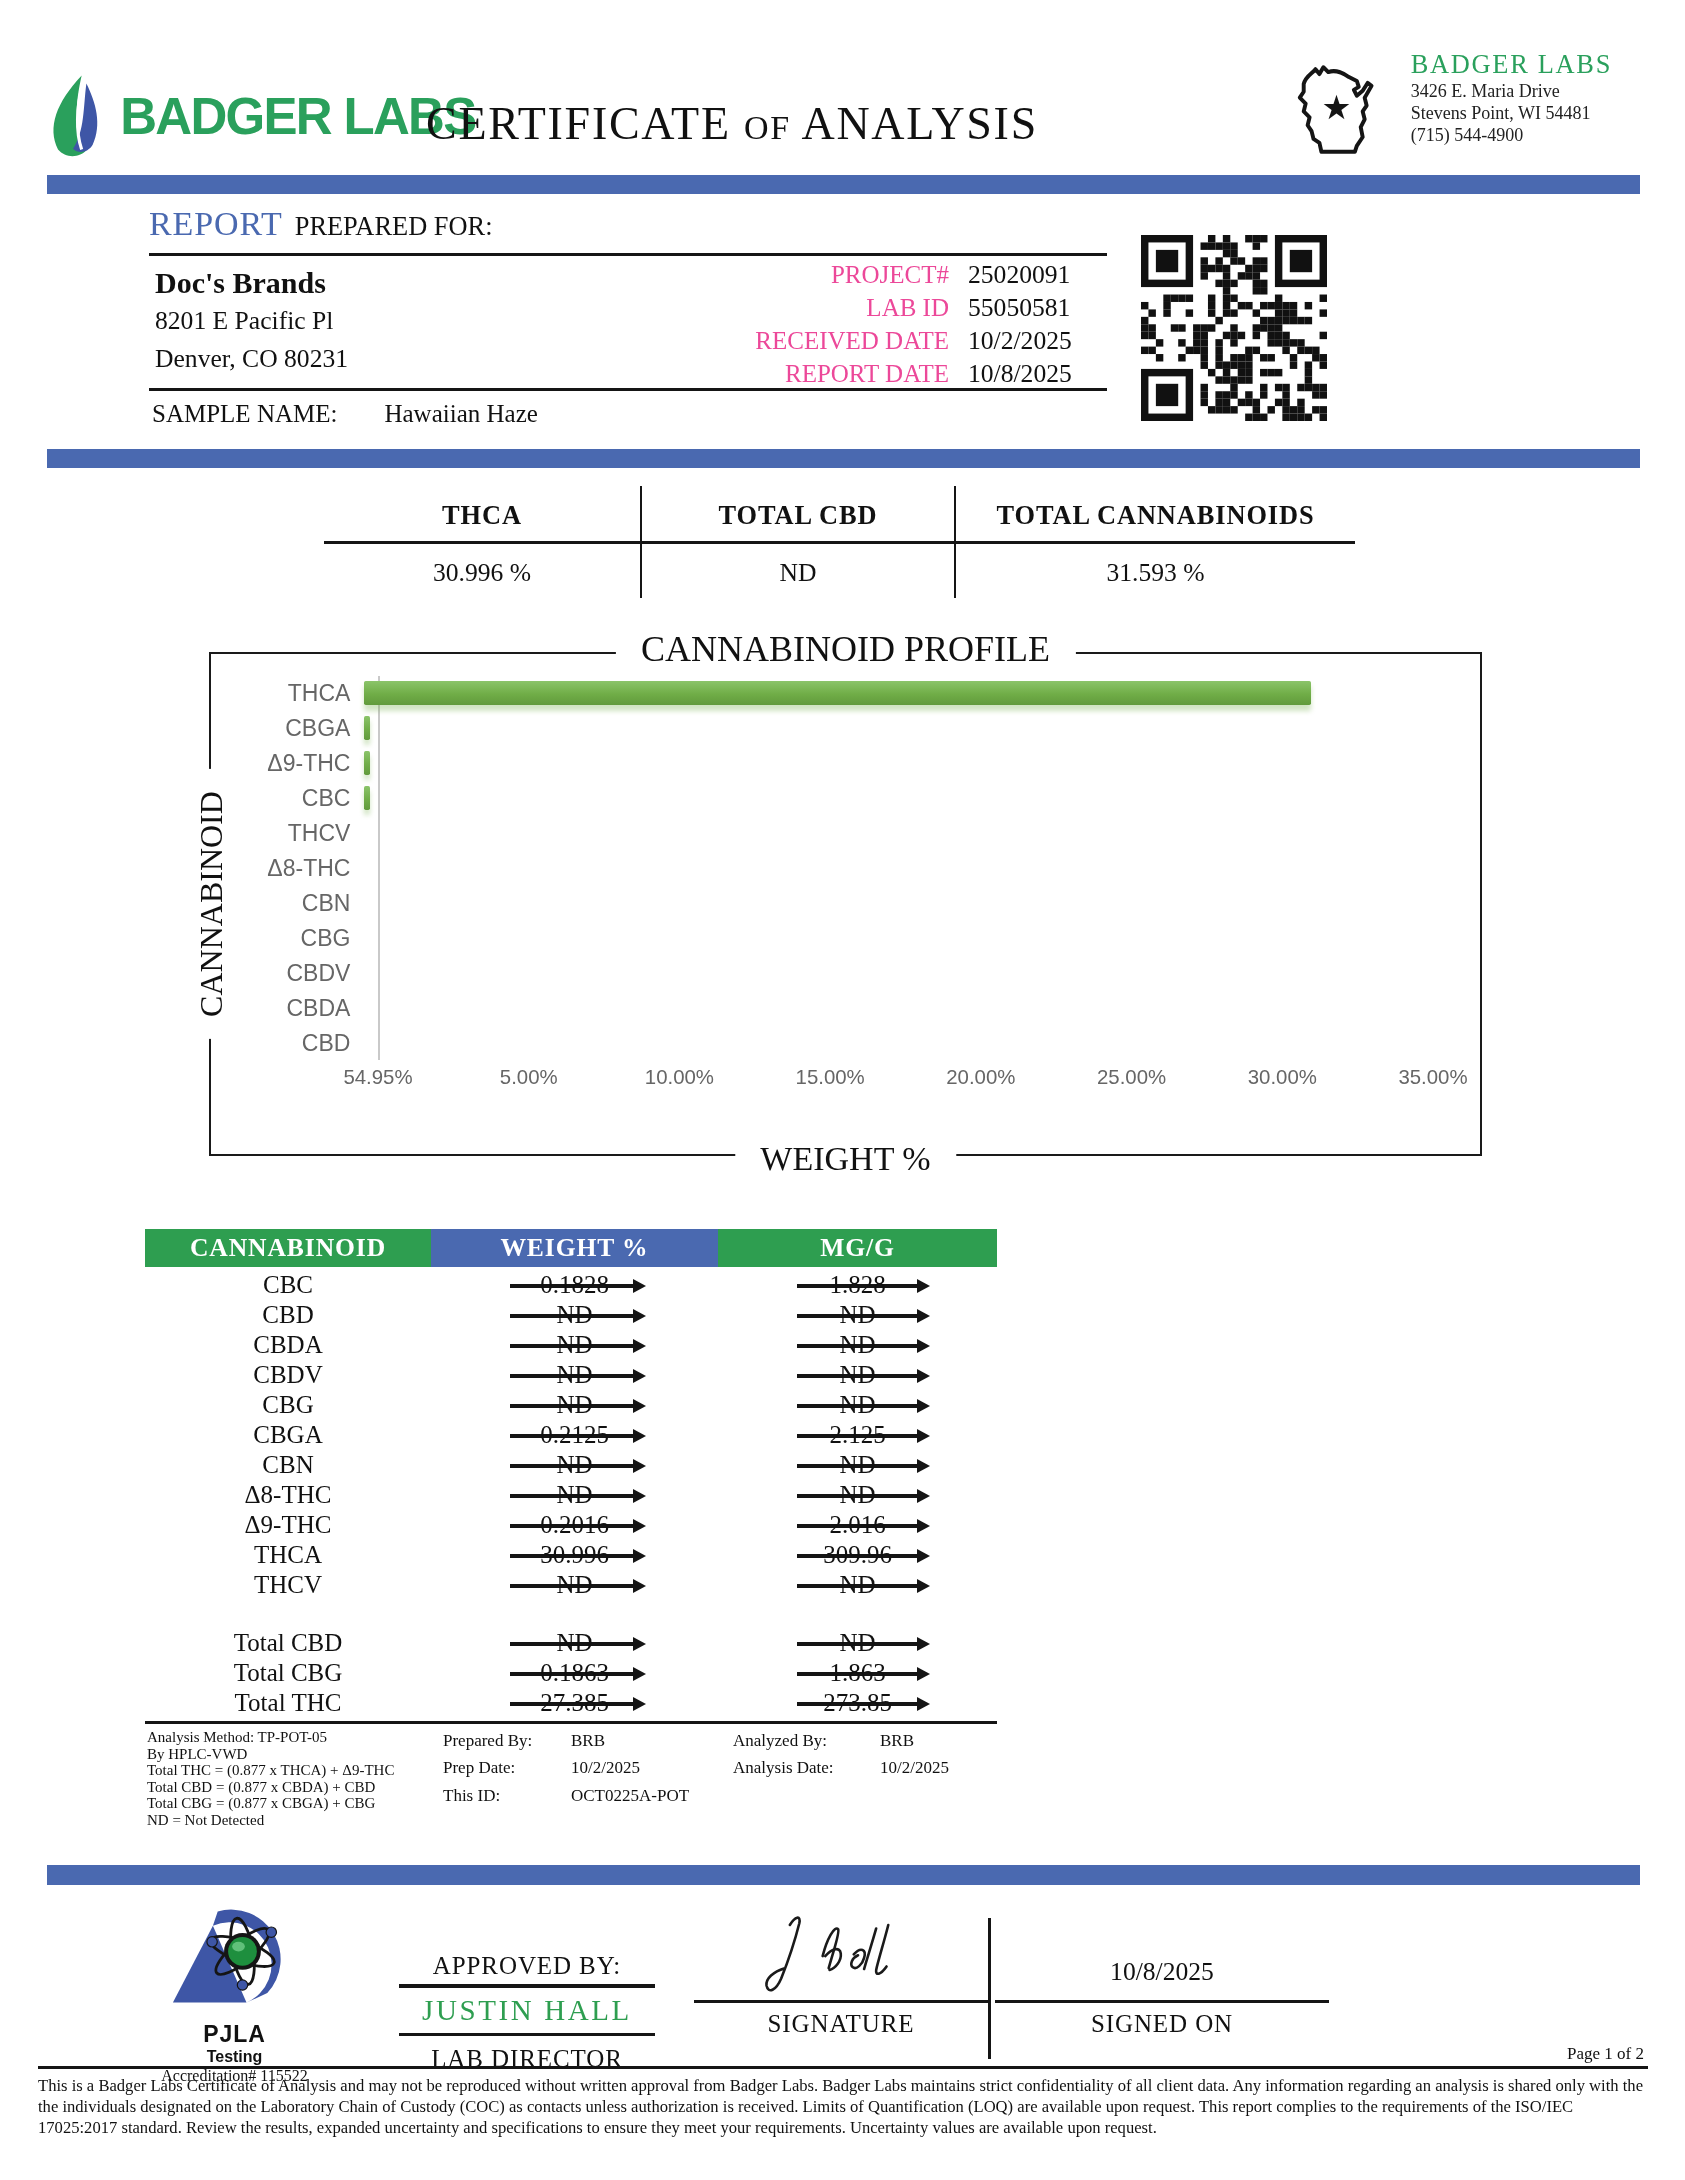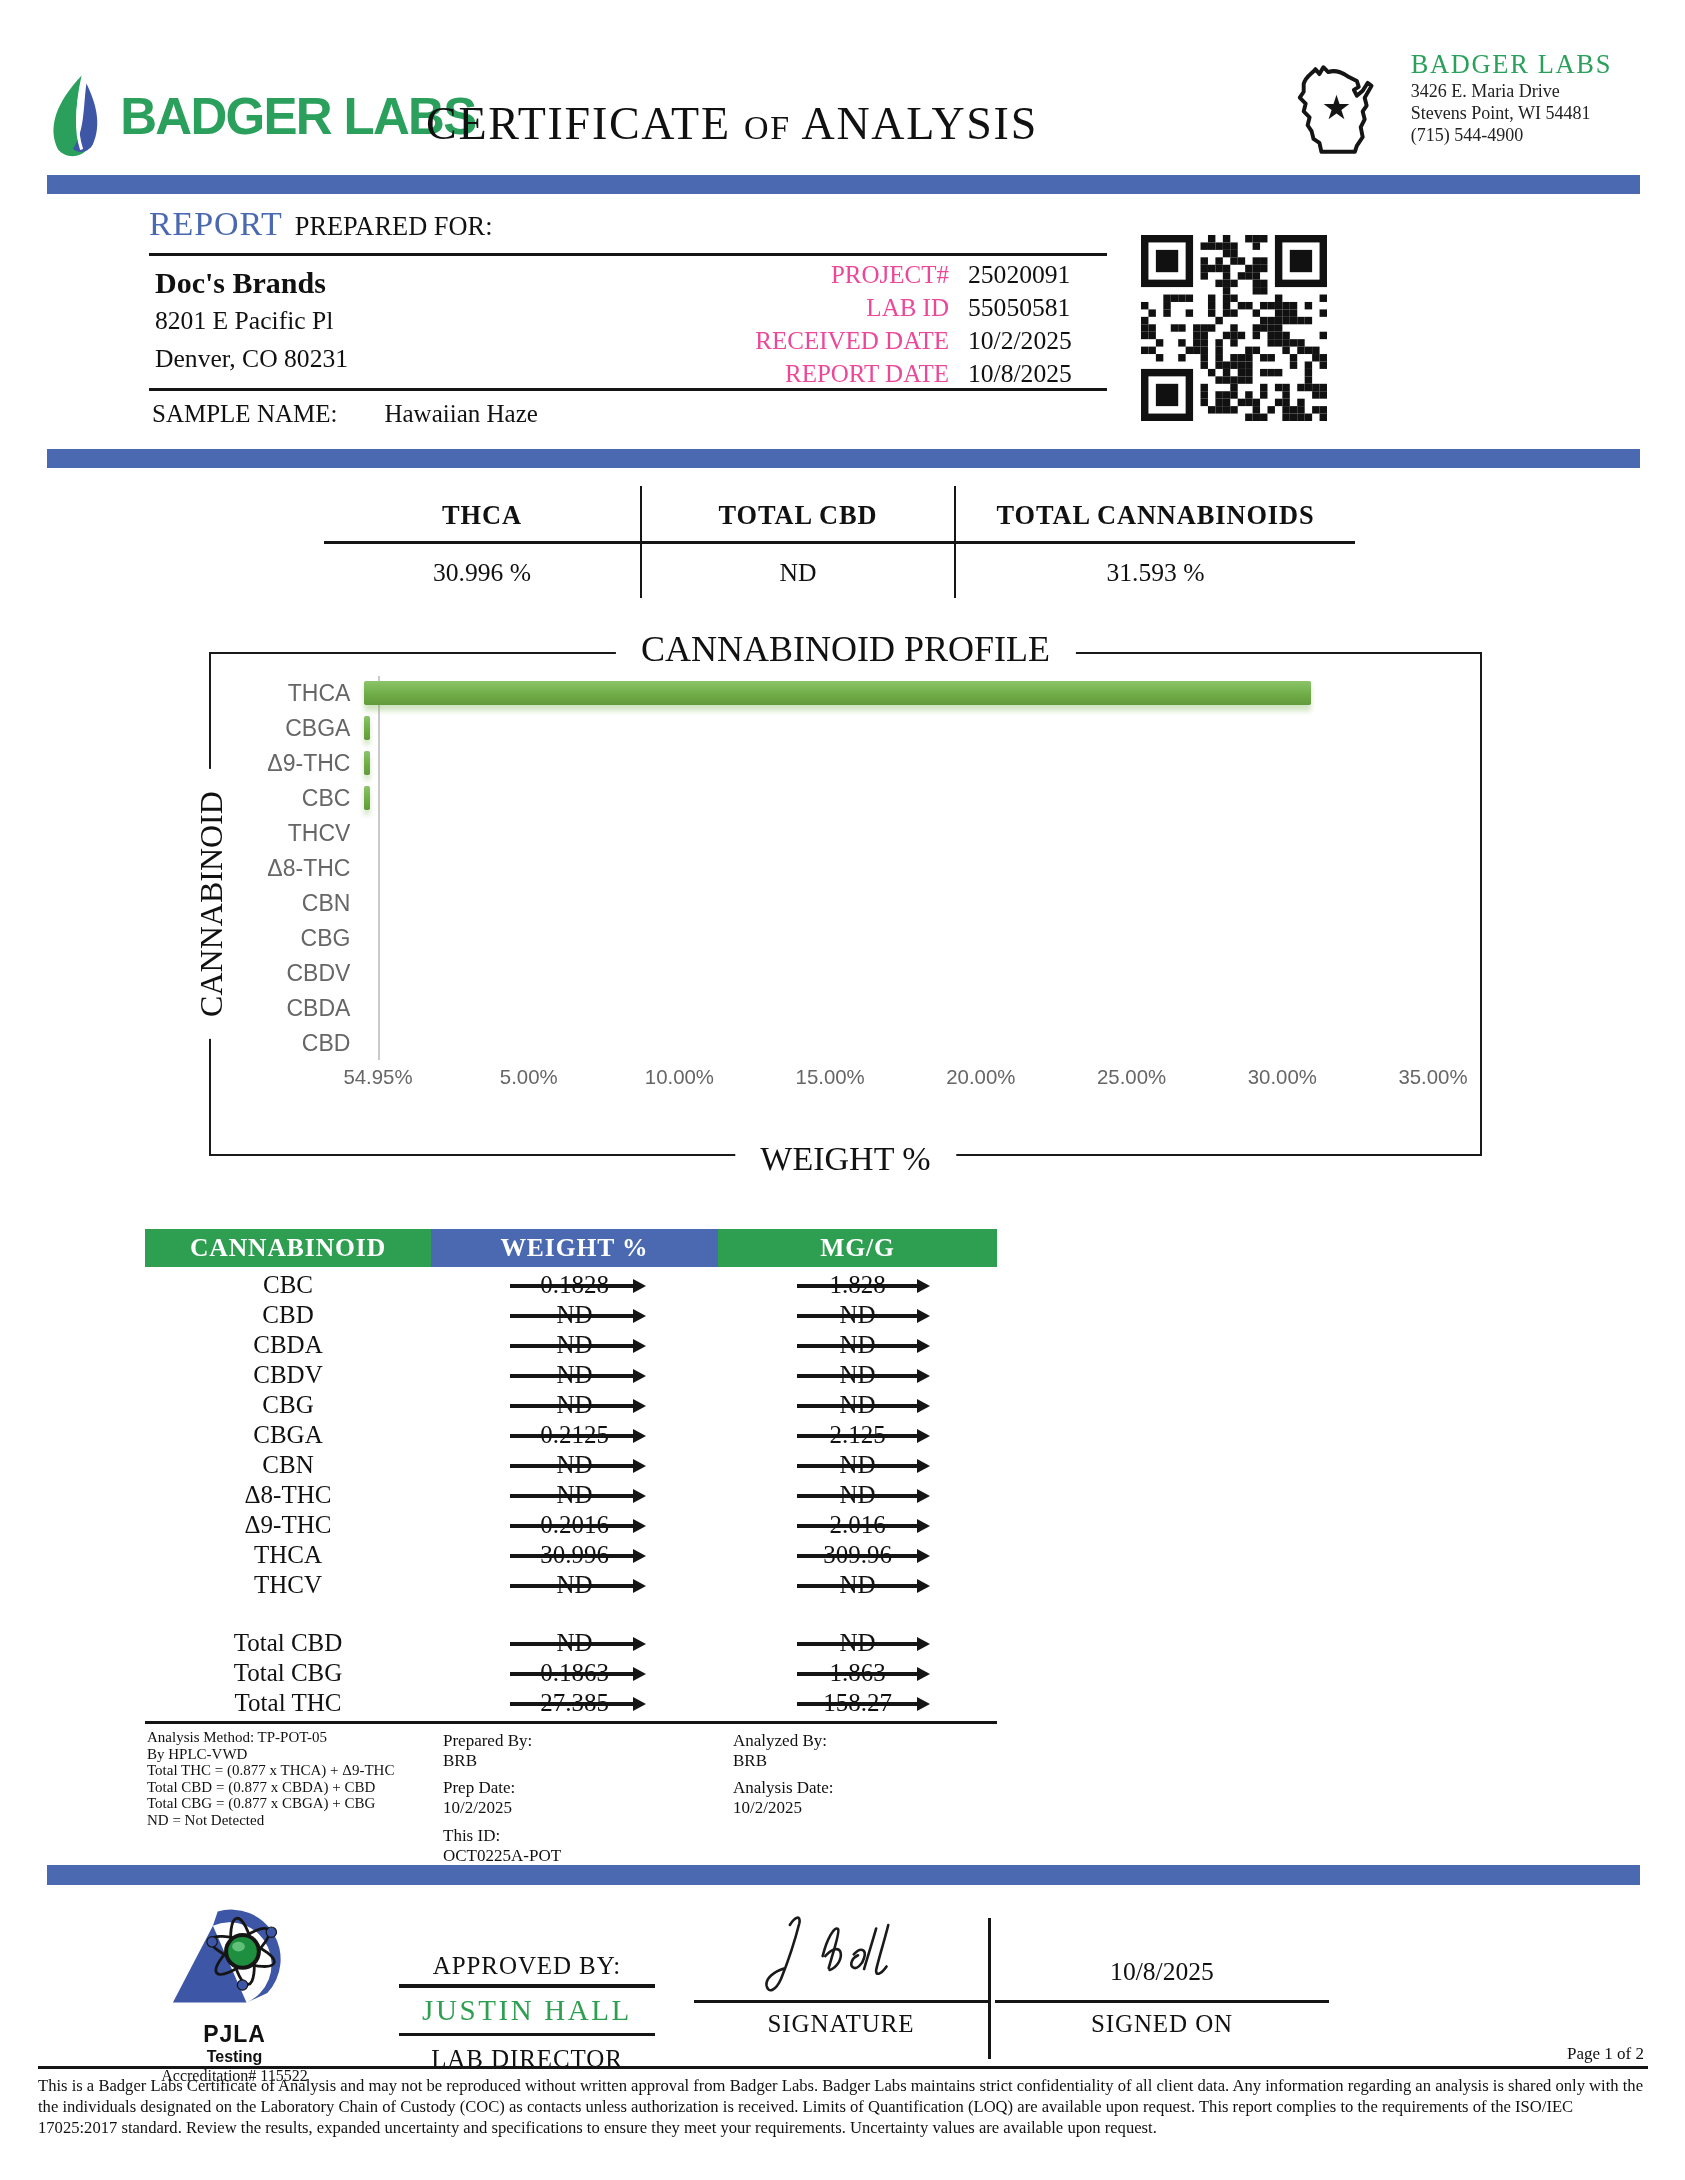--- a/index.html
+++ b/index.html
@@ -88,21 +88,21 @@
   .t-arrow .shaft { flex:1; height:3.4px; background:#151515; }
   .t-arrow .head { width:0; height:0; border-left:13.6px solid #151515;
                    border-top:7.7px solid transparent; border-bottom:7.7px solid transparent; }
   .rule-d { left:145px; top:1721px; width:852px; height:3.4px; }
 
   
   .notes { left:147px; top:1729px; width:860px; display:flex; }
   .notes-method { width:296px; font-size:15px; line-height:16.6px; }
   .notes-prep { width:290px; padding-top:1.7px; }
   .notes-analysis { width:273px; padding-top:1.7px; }
-  .kv { display:flex; margin-bottom:7.7px; font-size:17px;flex-direction:column; }
+  .kv { display:flex; margin-bottom:7.7px; font-size:17px; }
   .notes-prep .kv-label { width:128px; } .notes-analysis .kv-label { width:147px; }
   .bar-3 { left:47px; top:1865px; width:1593px; height:20.4px; }
 
   
   .pjla { left:128px; top:1905px; width:213px; text-align:center; }
   .pjla-name { font-family:"Liberation Sans",sans-serif; font-weight:bold; font-size:23px; letter-spacing:0.9px; }
   .pjla-sub  { font-family:"Liberation Sans",sans-serif; font-weight:bold; font-size:16px; }
   .pjla-accr { font-size:16px; margin-top:0.9px; }
   .approved { left:399px; top:1952px; width:256px; text-align:center; }
   .approved-label { font-size:25px; letter-spacing:0.9px; }
@@ -683,21 +683,21 @@
     <span class="t-name">Total THC</span>
     <span class="t-arrow a1">
           <i class="shaft"></i>
           <i class="head"></i>
         </span>
     <span class="t-v1">27.385</span>
     <span class="t-arrow a2">
           <i class="shaft"></i>
           <i class="head"></i>
         </span>
-    <span class="t-v2">158.27</span>
+    <span class="t-v2">273.85</span>
   </div>
     </div>
   <div class="abs rule rule-d"></div>
 
   <div class="abs notes">
     <div class="notes-method" id="notes-method">
         <div class="note-line">Analysis Method: TP-POT-05</div>
         <div class="note-line">By HPLC-VWD</div>
         <div class="note-line">Total THC = (0.877 x  THCA) + Δ9-THC</div>
         <div class="note-line">Total CBD = (0.877 x  CBDA) + CBD</div>

